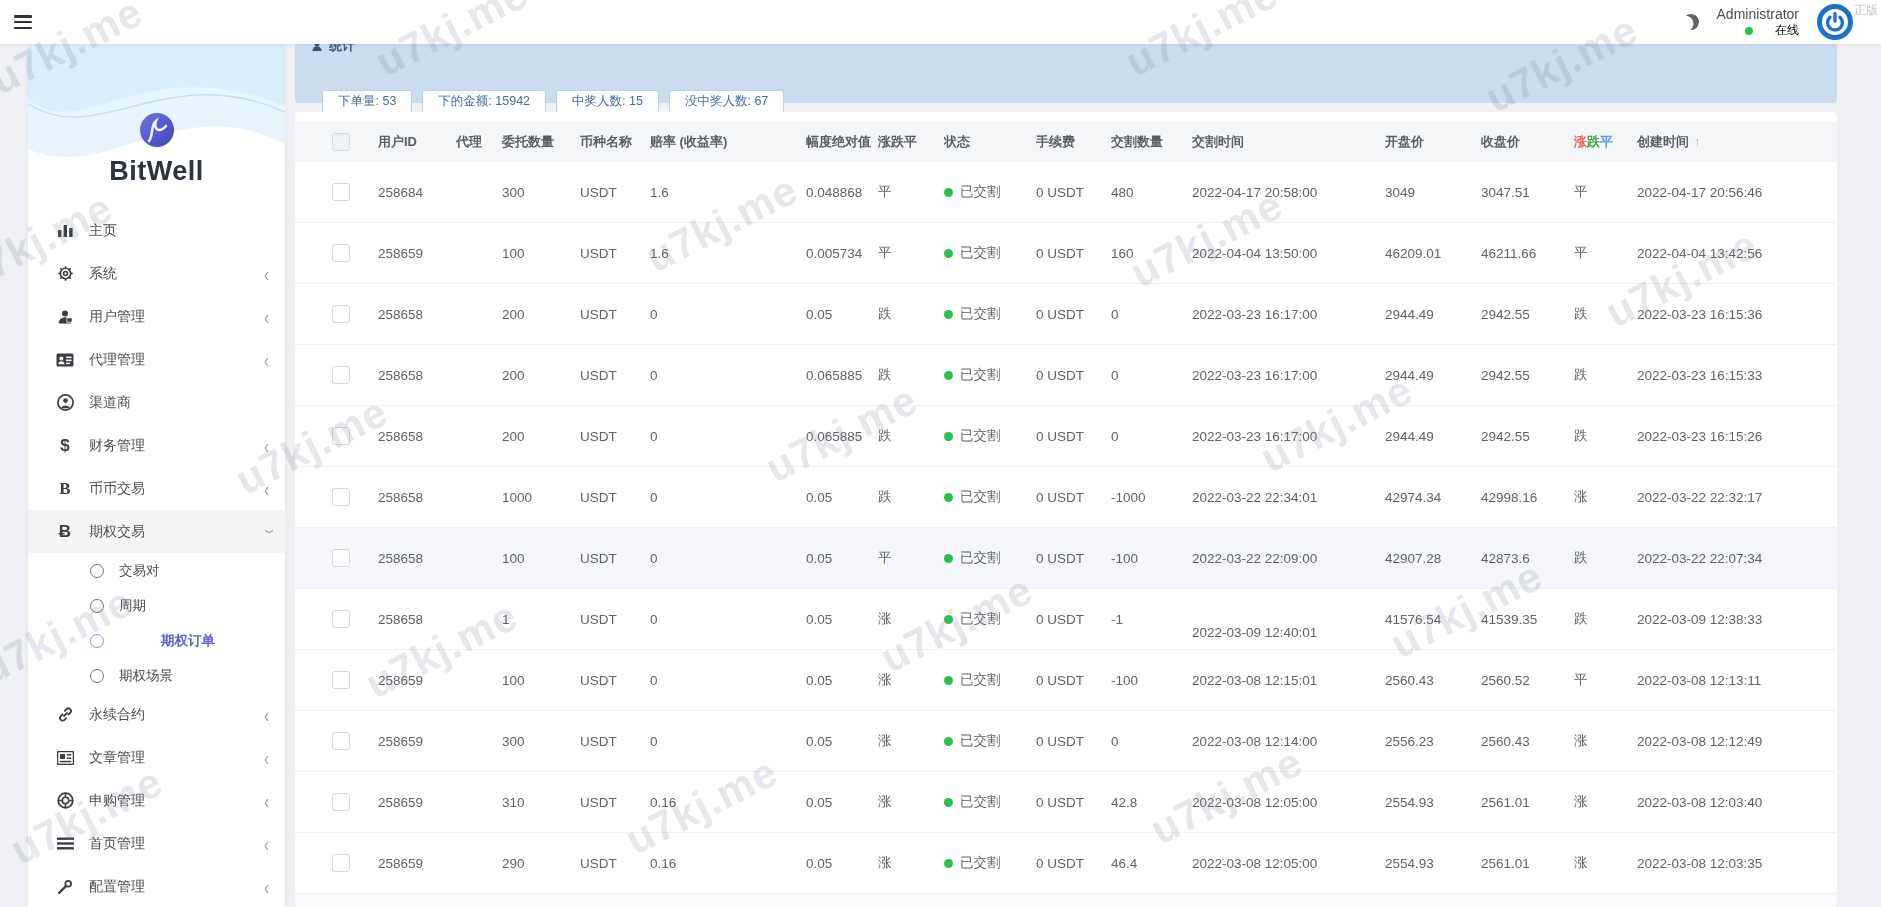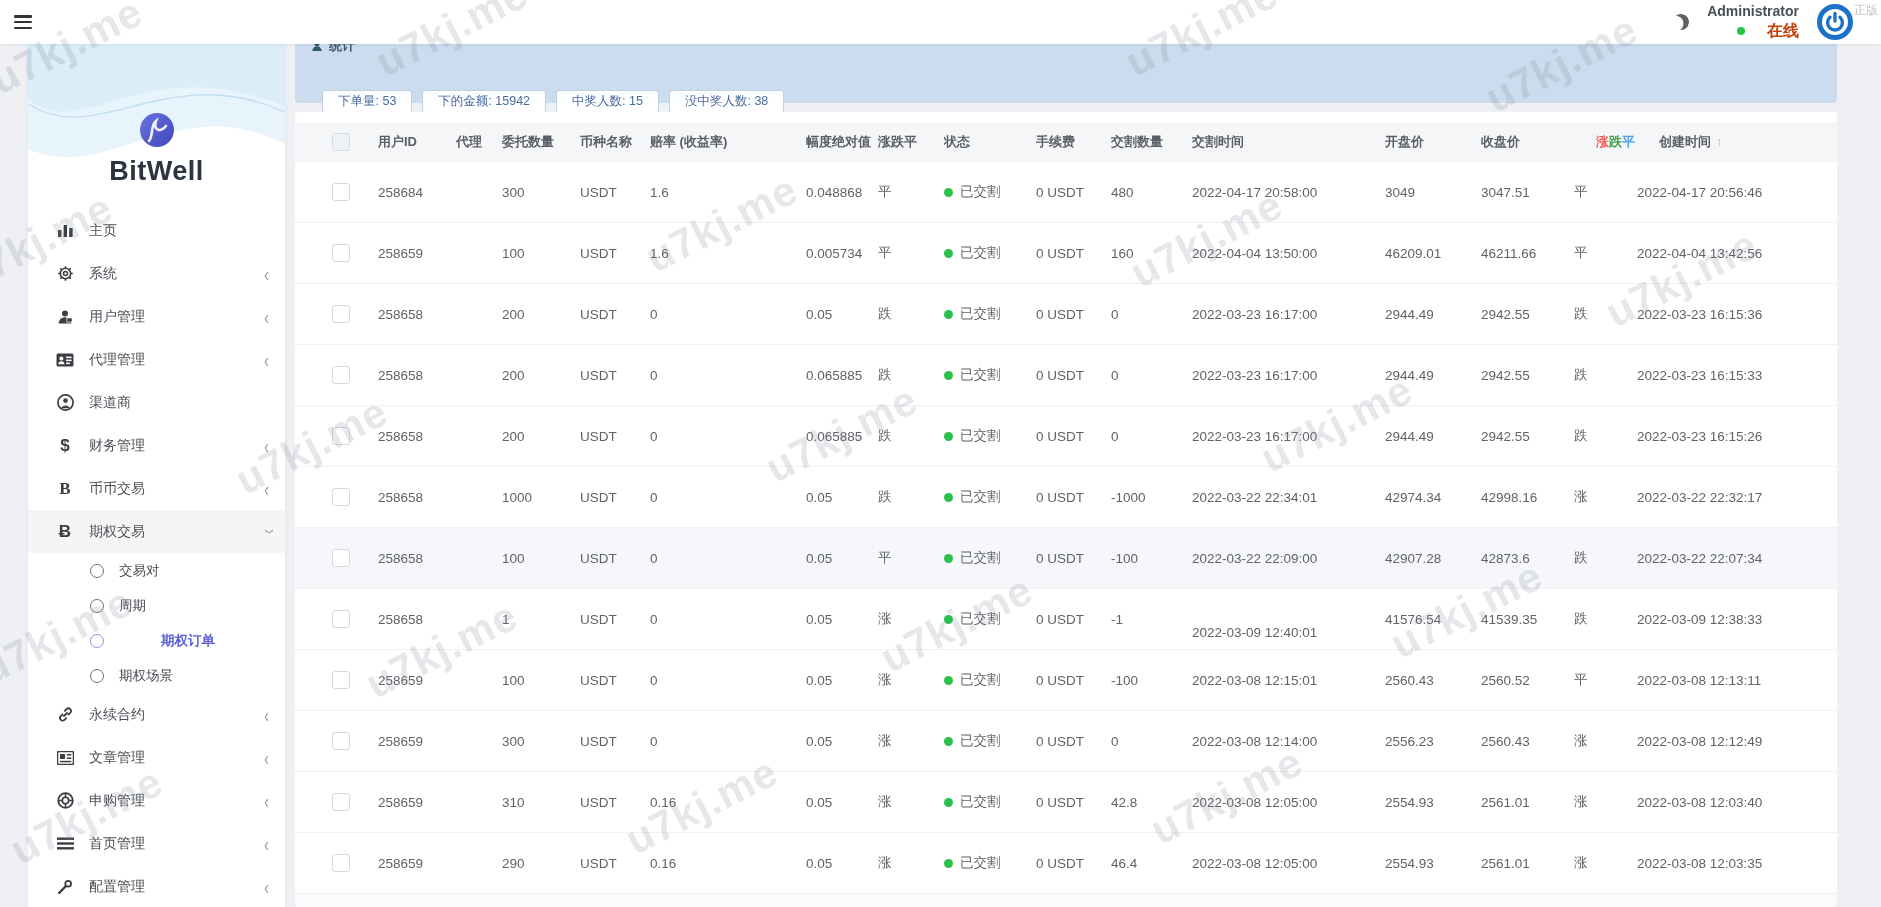--- a/index.html
+++ b/index.html
@@ -4,25 +4,25 @@
 <style>
   html,body{margin:0;padding:0;}
   body{font-family:"Liberation Sans","DejaVu Sans",sans-serif;}
   .page{position:relative;width:1881px;height:907px;background:#eef0f4;overflow:hidden;}
 
   
   .topbar{position:absolute;left:0;top:0;width:1881px;height:44px;background:#ffffff;z-index:30;
           box-shadow:0 1px 4px rgba(0,21,41,.06);display:flex;align-items:center;}
   .hamburger{margin-left:14px;width:18px;height:14px;display:flex;flex-direction:column;justify-content:space-between;cursor:pointer;}
   .hamburger span{display:block;height:2.5px;background:#333;border-radius:1px;}
-  .topbar-right{margin-left:auto;display:flex;align-items:center;margin-right:28px;gap:18px;font-weight:bold;}
+  .topbar-right{margin-left:auto;display:flex;align-items:center;margin-right:28px;gap:18px;}
   .moon{width:16px;height:16px;border-radius:50%;box-shadow:inset -5px 3px 0 0 #5f6368;transform:rotate(15deg);cursor:pointer;}
   .userblock{text-align:right;line-height:1.25;}
   .username{font-size:14px;color:#4a4f55;}
-  .onlinerow{font-size:16px;color:#c2410c;display:flex;align-items:center;justify-content:flex-end;gap:22px;}
+  .onlinerow{font-size:12px;color:#000000;display:flex;align-items:center;justify-content:flex-end;gap:22px;}
   .dot-green{width:8px;height:8px;border-radius:50%;background:#27c24c;display:inline-block;}
   .avatar{width:36px;height:36px;flex:none;cursor:pointer;}
   .corner-badge{position:absolute;right:3px;top:2px;font-size:12px;color:#c2c6cc;z-index:40;}
 
   
   .wm{position:absolute;z-index:50;pointer-events:none;font-size:42px;font-weight:600;letter-spacing:1px;
       color:rgba(125,135,148,.20);transform:rotate(-27deg);white-space:nowrap;}
 
   
   .sidebar{position:absolute;left:28px;top:44px;width:257px;height:863px;background:#ffffff;z-index:10;
@@ -288,42 +288,42 @@
       <svg width="12" height="12" viewBox="0 0 12 12">
         <circle cx="6" cy="3.4" r="2.6" fill="#33576e"></circle>
           <path d="M1.3 11 a4.7 4.7 0 0 1 9.4 0 z" fill="#33576e"></path>
       </svg>
       <span>统计</span>
     </div>
     <div class="chiprow" id="chiprow">
         <span class="chip">下单量: 53</span>
         <span class="chip">下的金额: 15942</span>
         <span class="chip">中奖人数: 15</span>
-        <span class="chip">没中奖人数: 38</span>
+        <span class="chip">没中奖人数: 67</span>
       </div>
   </section>
 
   <section class="card">
     <div class="t-head" id="thead">
         <div class="hc" style="width: 46px;">
           <div class="cbx head"></div>
         </div>
         <div class="hc" style="width: 78px;">用户ID</div>
         <div class="hc" style="width: 46px;">代理</div>
         <div class="hc" style="width: 78px;">委托数量</div>
         <div class="hc" style="width: 70px;">币种名称</div>
         <div class="hc" style="width: 156px;">赔率 (收益率)</div>
         <div class="hc" style="width: 72px;">幅度绝对值</div>
         <div class="hc" style="width: 66px;">涨跌平</div>
         <div class="hc" style="width: 92px;">状态</div>
         <div class="hc" style="width: 75px;">手续费</div>
         <div class="hc" style="width: 81px;">交割数量</div>
         <div class="hc" style="width: 193px;">交割时间</div>
         <div class="hc" style="width: 96px;">开盘价</div>
-        <div class="hc" style="width: 115px;">收盘价</div>
+        <div class="hc" style="width: 93px;">收盘价</div>
         <div class="hc" style="width: 63px;"><span class="dir-up">涨</span><span class="dir-down">跌</span><span class="dir-flat">平</span></div>
         <div class="hc" style="width: 160px;">创建时间<span class="sortarrow">↑</span></div>
       </div>
     <div id="tbody">
         <div class="t-row">
           <div class="tc" style="width: 46px;">
             <div class="cbx"></div>
           </div>
           <div class="tc" style="width: 78px;">258684</div>
           <div class="tc" style="width: 46px;"></div>

